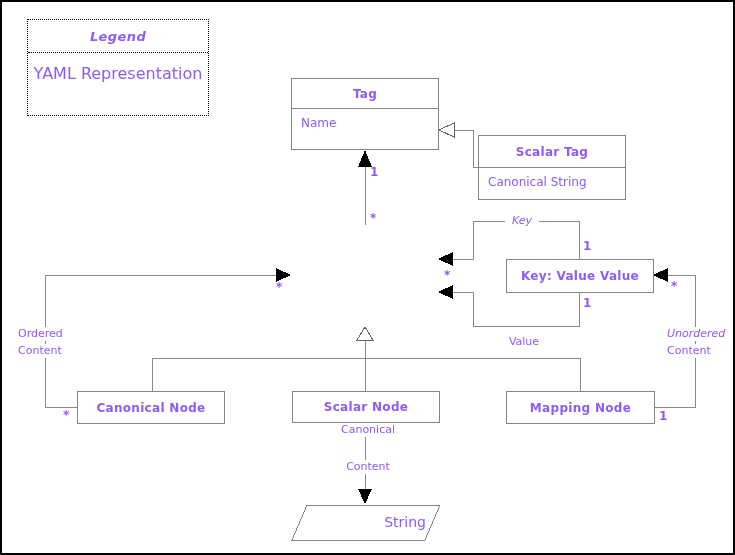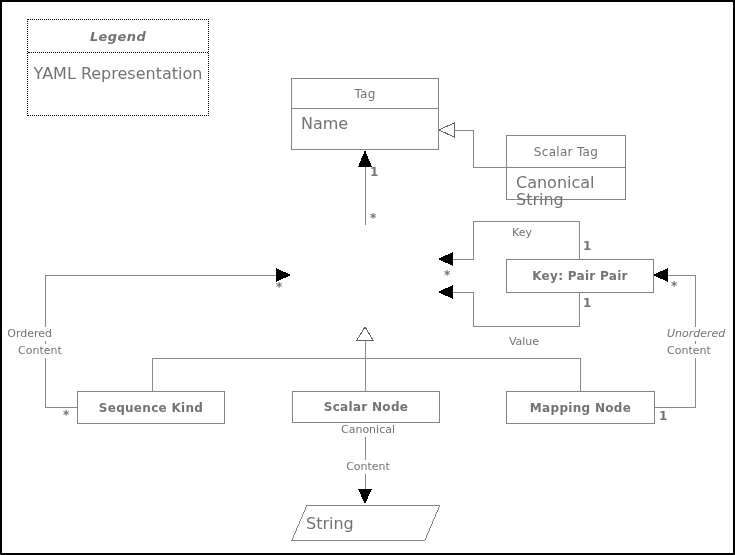--- a/index.html
+++ b/index.html
@@ -1,30 +1,30 @@
 <!DOCTYPE html>
 <html><head>
 <meta charset="utf-8">
 <style>
   html,body{margin:0;padding:0;background:#fff;}
   #canvas{
     position:relative;width:735px;height:555px;background:#fff;
     box-sizing:border-box;border:2px solid #000;overflow:hidden;
-    font-family:"DejaVu Sans","Liberation Sans",sans-serif;color:#737373;
+    font-family:"DejaVu Sans","Liberation Sans",sans-serif;color:#8b5cf6;
   }
   #wires{position:absolute;left:0;top:0;width:735px;height:555px;}
   .box{
     position:absolute;background:#fff;border:1px solid #848484;box-sizing:border-box;
   }
   .box .hdr{
     display:flex;align-items:center;justify-content:center;
-    font-size:12px;font-weight:normal;box-sizing:border-box;
+    font-size:12px;font-weight:bold;box-sizing:border-box;
     border-bottom:1px solid #848484;letter-spacing:.3px;
   }
-  .box .attrs{padding:6px 9px;font-size:16px;line-height:17px;}
+  .box .attrs{padding:6px 9px;font-size:12px;line-height:17px;}
   .single{
     position:absolute;background:#fff;border:1px solid #848484;box-sizing:border-box;
     display:flex;align-items:center;justify-content:center;
     font-size:12px;font-weight:bold;letter-spacing:.3px;
   }
   .legend{
     position:absolute;left:25px;top:17px;width:182px;height:97px;
     background:#fff;border:1px dotted #000;box-sizing:border-box;
   }
   .legend .lhdr{
@@ -33,21 +33,21 @@
     font-size:13px;font-weight:bold;font-style:italic;letter-spacing:.4px;
   }
   .legend .lbody{padding-top:11px;text-align:center;font-size:16px;}
   .lbl{
     position:absolute;background:#fff;font-size:11px;line-height:14px;height:14px;
   }
   .mult{
     position:absolute;font-size:12px;font-weight:bold;line-height:14px;
   }
   .strlbl{
-    position:absolute;font-size:16px;text-align:left;
+    position:absolute;font-size:14px;text-align:right;
   }
   .ctr{text-align:center;}
 </style>
 </head>
 <body>
 
 <div id="canvas">
 
   <svg id="wires" viewBox="0 0 735 555" shape-rendering="crispEdges">
     <g stroke="#888888" stroke-width="1" fill="none">
@@ -90,50 +90,50 @@
     <div class="lbody">YAML Representation</div>
   </div>
 
   <div class="box" style="left:289px;top:76px;width:148px;height:72px;">
     <div class="hdr" style="height:30px;">Tag</div>
     <div class="attrs">
       <div>Name</div>
     </div>
   </div>
 
-  <div class="box" style="left:504px;top:133px;width:120px;height:65px;">
+  <div class="box" style="left:476px;top:133px;width:148px;height:65px;">
     <div class="hdr" style="height:32px;">Scalar Tag</div>
     <div class="attrs">
       <div>Canonical String</div>
     </div>
   </div>
 
 
   <div class="single" style="left:504px;top:257px;width:148px;height:34px;">
-    <span>Key: Pair Pair</span>
+    <span>Key: Value Value</span>
   </div>
 
   <div class="single" style="left:75px;top:389px;width:148px;height:33px;">
-    <span>Sequence Kind</span>
+    <span>Canonical Node</span>
   </div>
 
   <div class="single" style="left:504px;top:389px;width:149px;height:33px;">
     <span>Mapping Node</span>
   </div>
 
   <div class="single" style="left:290px;top:389px;width:148px;height:32px;">
     <span>Scalar Node</span>
   </div>
 
   <div class="strlbl" style="left:304px;top:512px;width:120px;">String</div>
 
-  <div class="lbl ctr" style="left:503px;top:224px;width:34px;">Key</div>
+  <div class="lbl ctr" style="left:503px;top:212px;width:34px;font-style:italic;">Key</div>
   <div class="lbl ctr" style="left:500px;top:317px;width:44px;margin-top:16px;">Value</div>
 
-  <div class="lbl" style="left:0;top:325px;width:50px;text-align:right;">Ordered</div>
+  <div class="lbl" style="left:16px;top:325px;width:50px;">Ordered</div>
   <div class="lbl" style="left:16px;top:342px;width:50px;">Content</div>
 
   <div class="lbl" style="left:665px;top:325px;width:62px;font-style:italic;">Unordered</div>
   <div class="lbl" style="left:665px;top:342px;width:62px;">Content</div>
 
   <div class="lbl ctr" style="left:335px;top:421px;width:62px;">Canonical</div>
   <div class="lbl ctr" style="left:335px;top:458px;width:62px;">Content</div>
 
   <div class="mult" style="left:368px;top:163px;">1</div>
   <div class="mult" style="left:368px;top:209px;">*</div>

